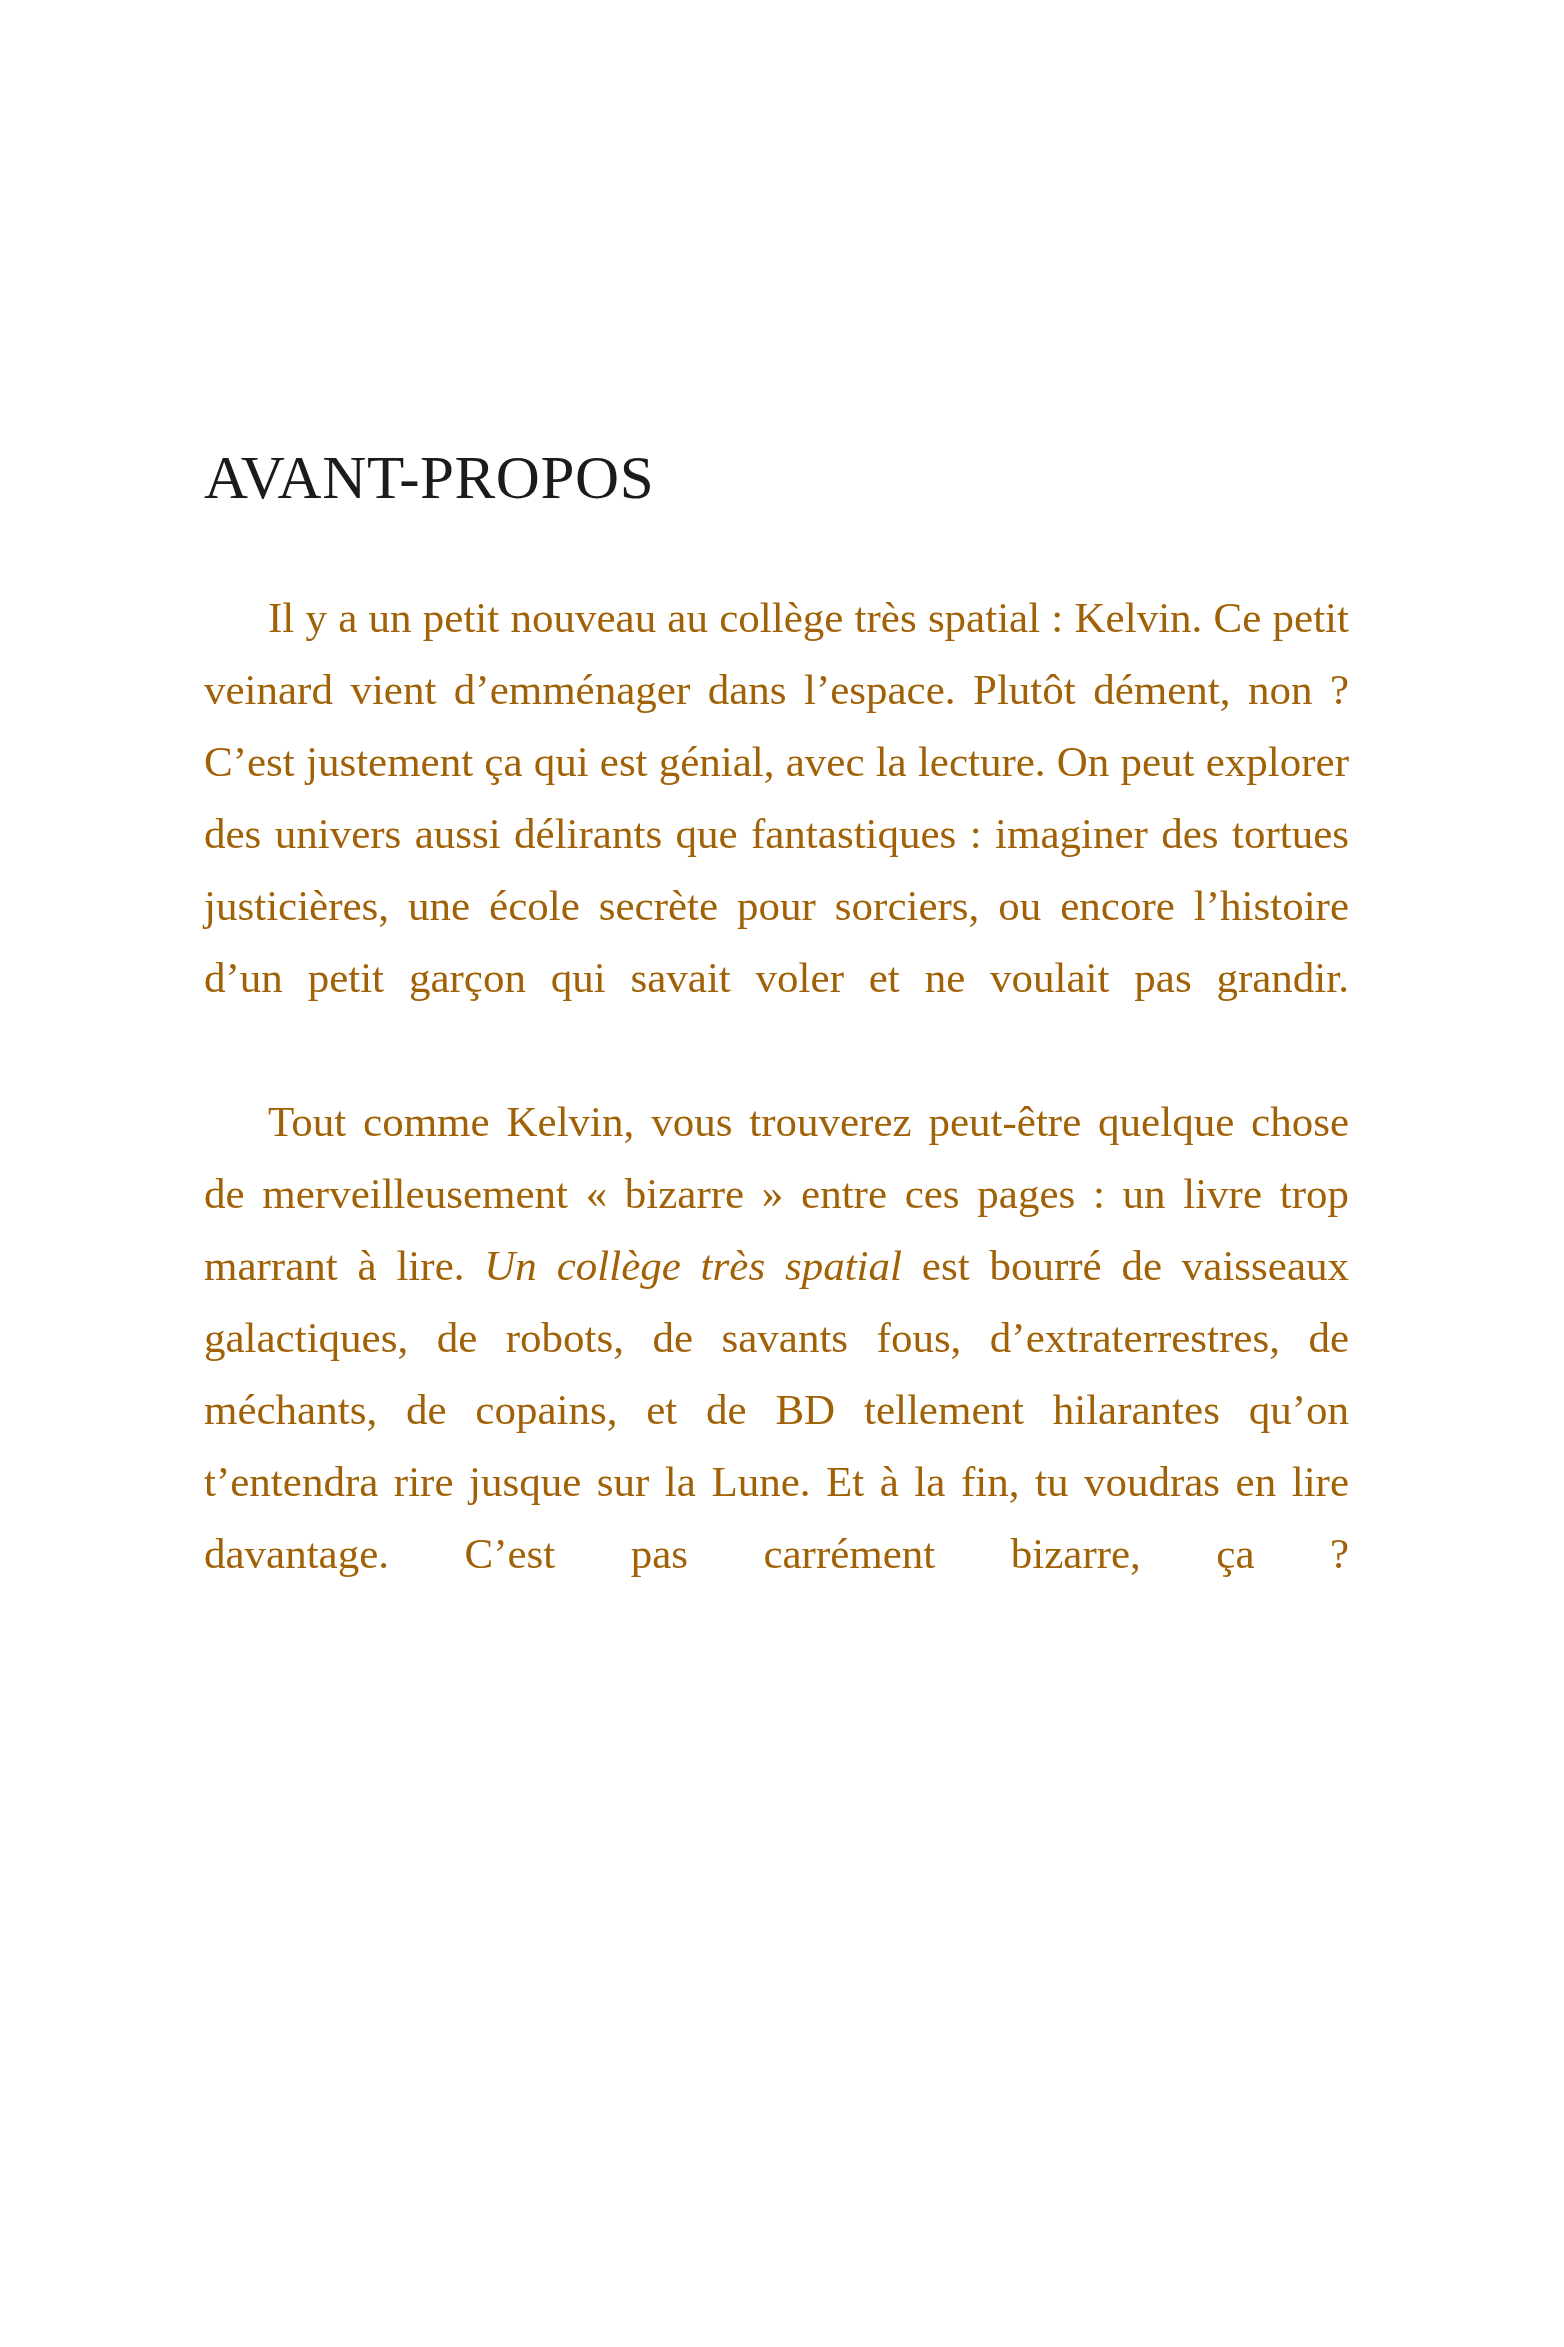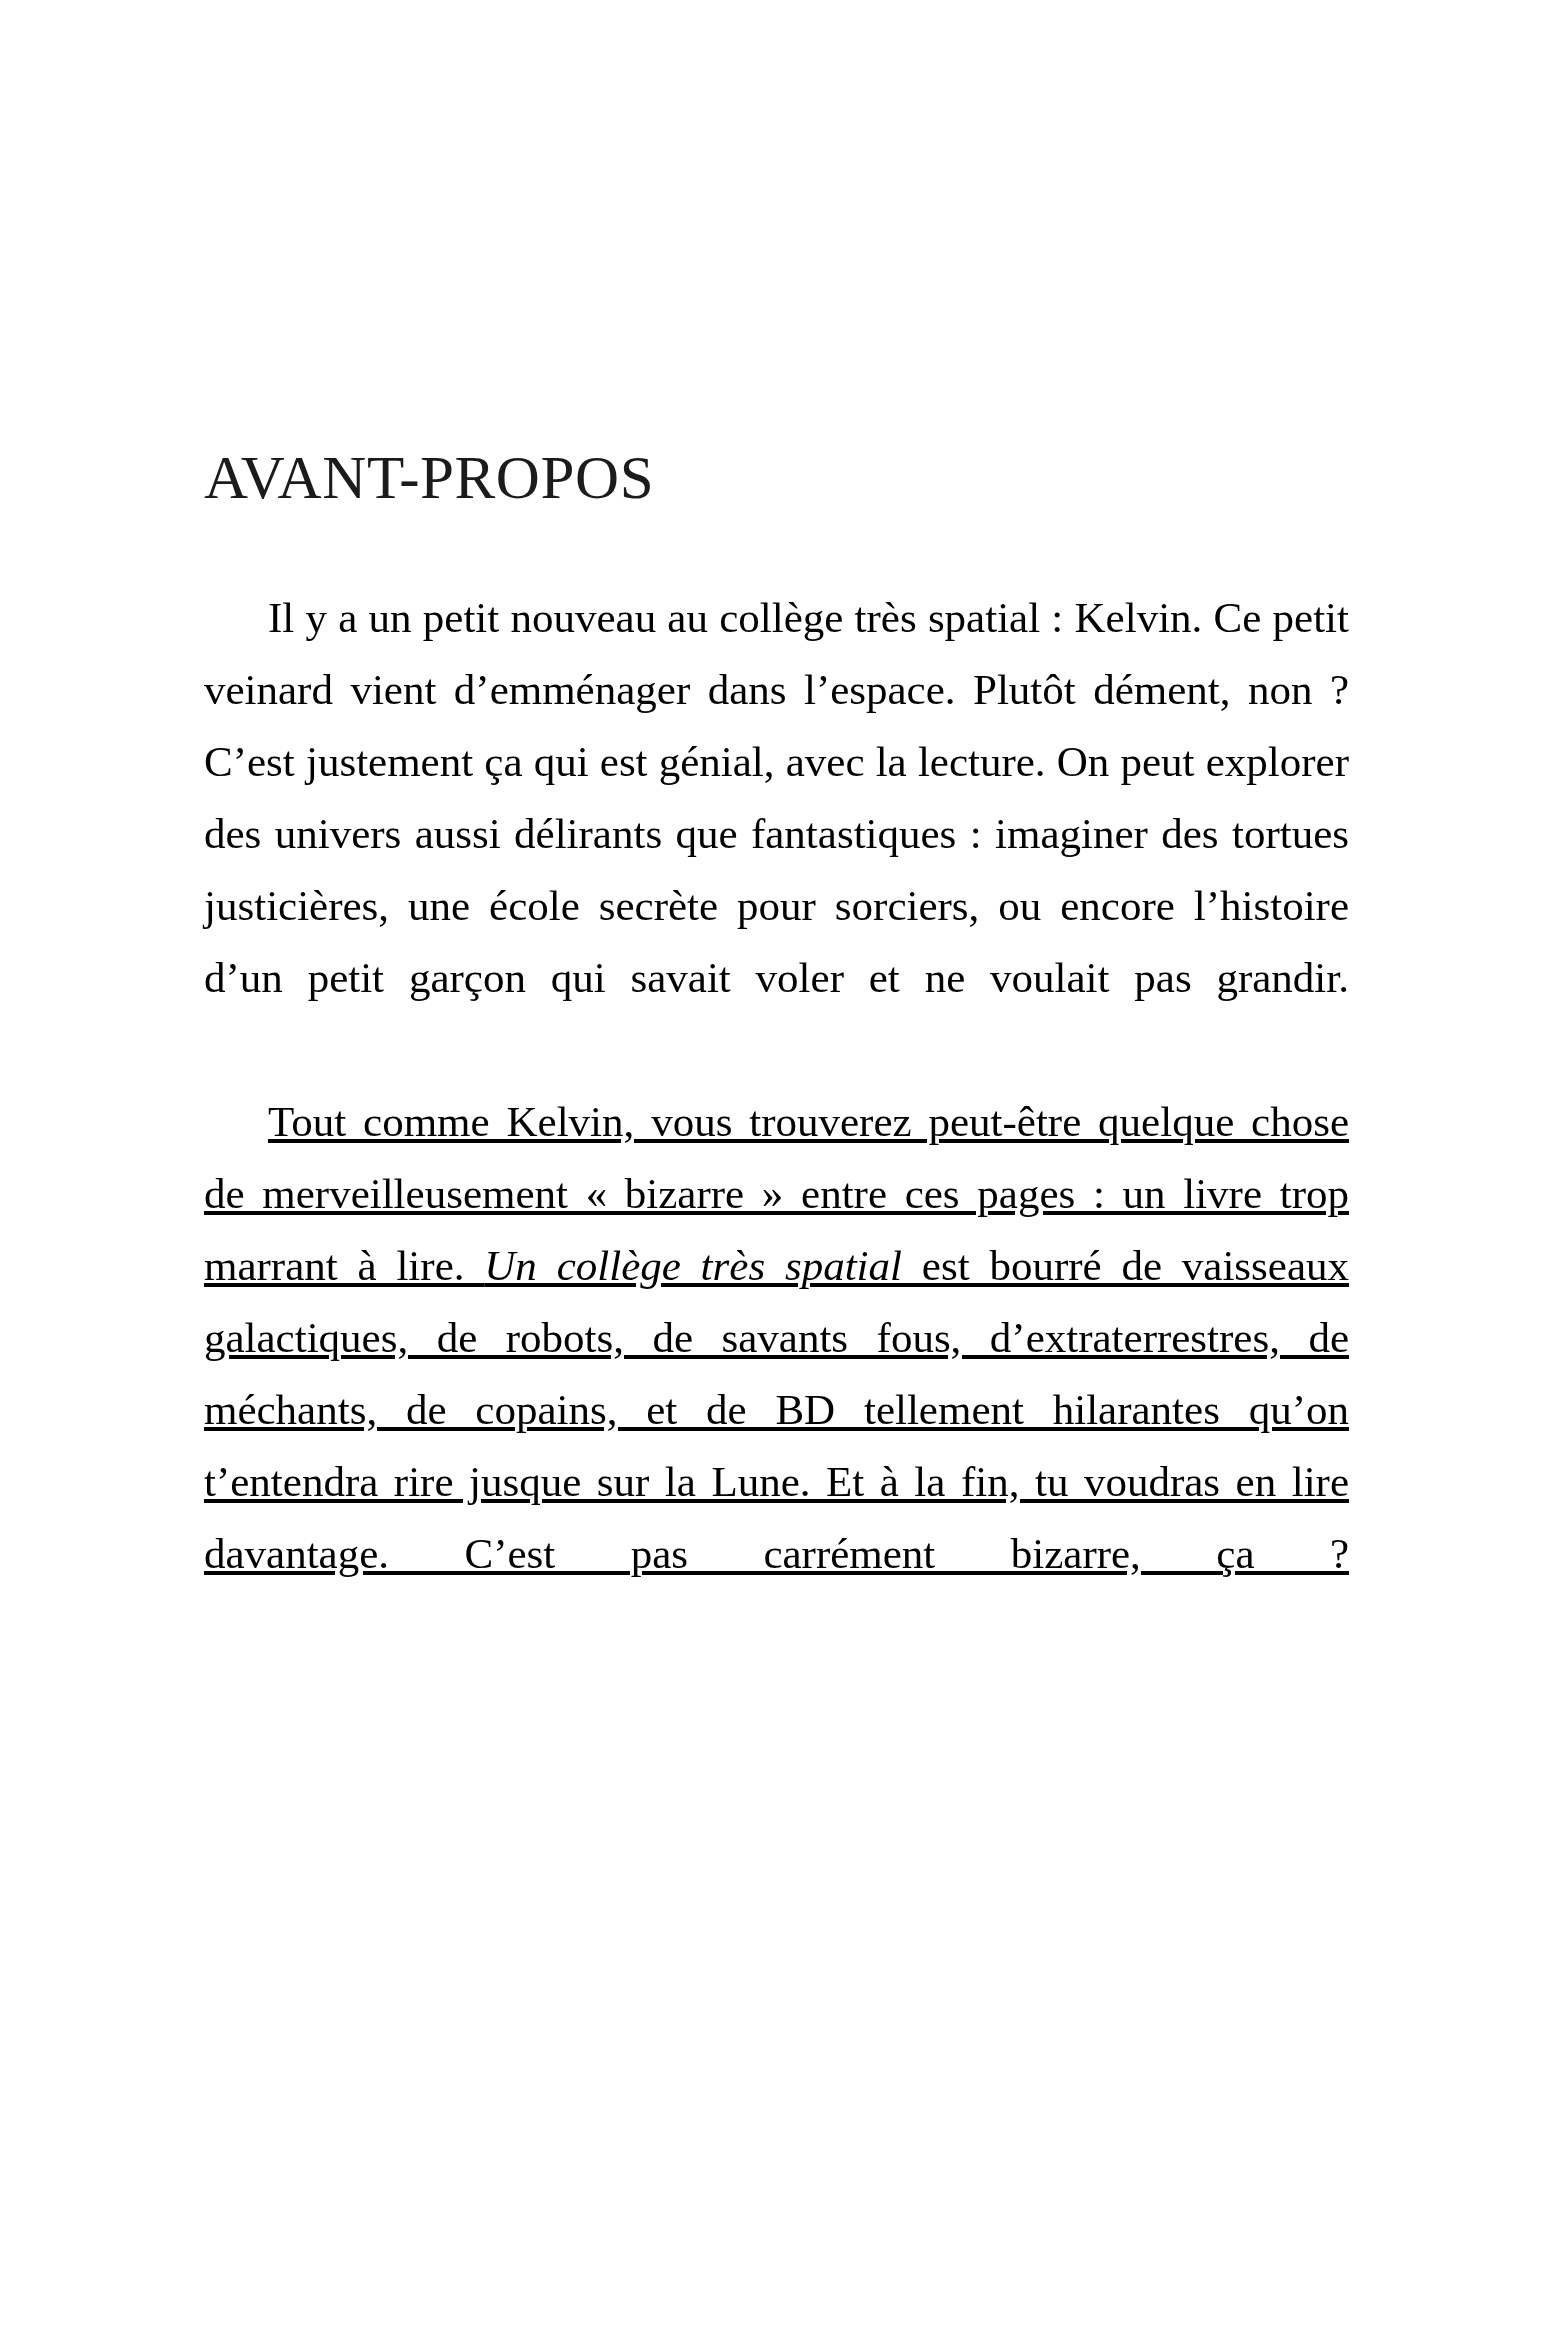--- a/index.html
+++ b/index.html
@@ -45,37 +45,36 @@
   }
 
   
   .body-copy {
     position: absolute;
     left: 0;
     top: 582px;
     width: 1145px;
     font-size: 43px;
     line-height: 72px;
-    color: #000000;
+    color: #a16207;
     text-align: justify;
     text-justify: inter-word;
     hyphens: manual;
     -webkit-hyphens: manual;
   }
 
   .body-copy p {
     margin: 0;
     text-indent: 64px;
     text-align: justify;
   }
 
   
   .body-copy p:last-child {
     margin-bottom: 0;
-    text-decoration: underline;
   }
 
   .book-title {
     font-style: italic;
   }
 
   
   .body-copy p::after {
     content: "";
     display: inline-block;

